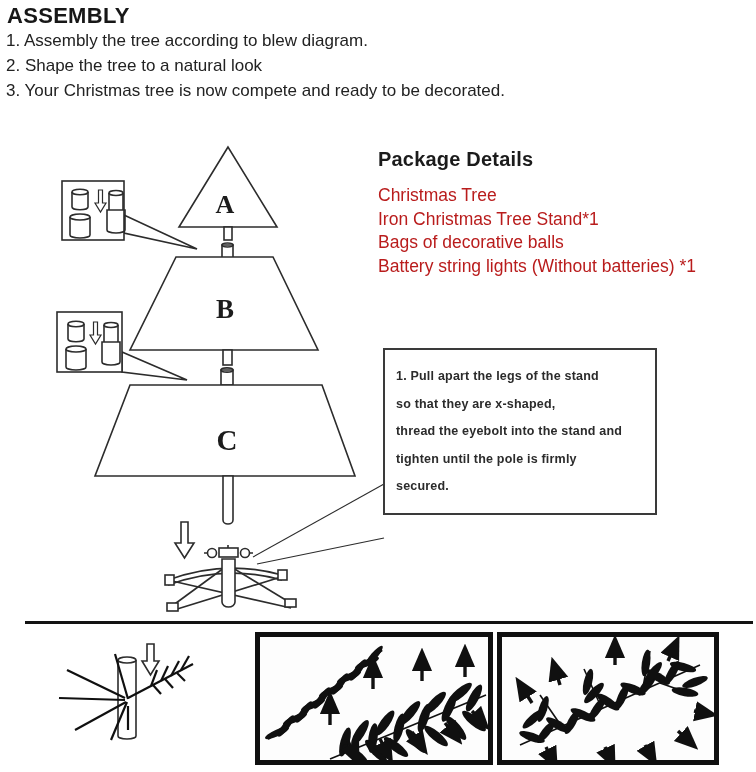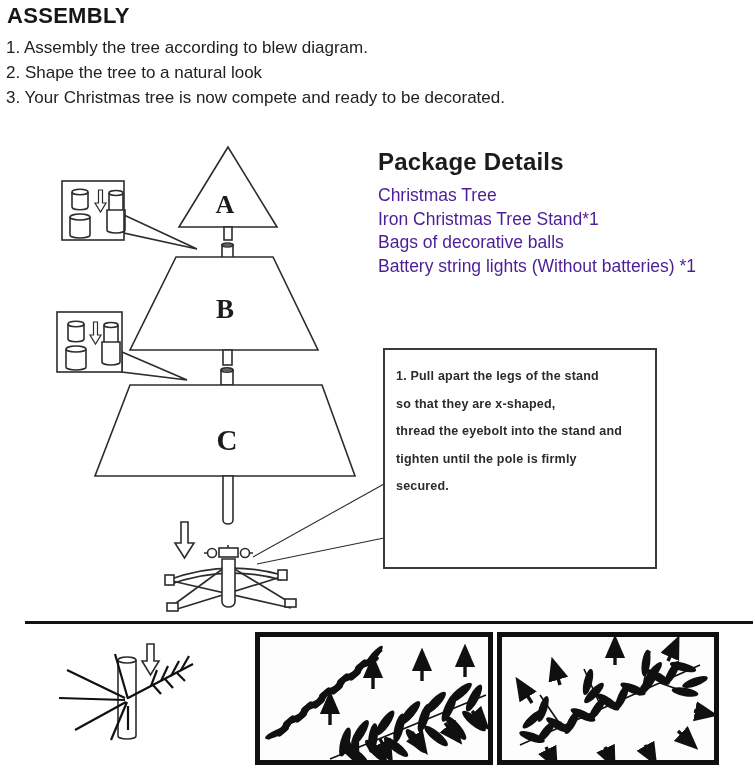--- a/index.html
+++ b/index.html
@@ -4,25 +4,25 @@
 <style>
   html,body{margin:0;padding:0;background:#e8e8e8;}
   #page{
     position:relative;width:756px;height:772px;background:#ffffff;
     font-family:"Liberation Sans", sans-serif;color:#1f1f1f;overflow:hidden;
     box-shadow:0 0 4px rgba(0,0,0,.3);
     text-decoration:underline;
   }
   .abs{position:absolute;}
   #title{left:7px;top:3px;font-size:22px;font-weight:bold;letter-spacing:.3px;color:#171717;}
-  #steps{left:6px;top:28px;font-size:17px;line-height:25px;color:#222;margin-top:7px;}
-  #pkg-heading{left:378px;top:148px;font-size:24px;font-weight:bold;color:#1b1b1b;letter-spacing:.2px;}
-  #pkg-list{left:378px;top:184px;font-size:17.5px;line-height:23.5px;color:#4c1d95;}
+  #steps{left:6px;top:28px;font-size:17px;line-height:25px;color:#222;}
+  #pkg-heading{left:378px;top:148px;font-size:20px;font-weight:bold;color:#1b1b1b;letter-spacing:.2px;}
+  #pkg-list{left:378px;top:184px;font-size:17.5px;line-height:23.5px;color:#b91c1c;}
   #note-box{
-    left:383px;top:348px;width:274px;height:221px;border:2px solid #3a3a3a;
+    left:383px;top:348px;width:274px;height:167px;border:2px solid #3a3a3a;
     box-sizing:border-box;padding:13px 6px 12px 11px;background:#fff;
   }
   #note-box .note-line{font-size:12.5px;font-weight:bold;line-height:27.5px;color:#2b2b2b;letter-spacing:.2px;white-space:nowrap;}
   #divider{left:25px;top:621px;width:728px;height:3px;background:#131313;}
   .art-box{box-sizing:border-box;border:5px solid #101010;background:#fdfdfd;}
   #branch-box-2{left:255px;top:632px;width:238px;height:133px;}
   #branch-box-3{left:497px;top:632px;width:222px;height:133px;}
   svg{display:block;}
   svg text{font-family:"Liberation Serif", serif;font-weight:bold;fill:#1c1c1c;}
   .ol{fill:#ffffff;stroke:#2c2c2c;stroke-width:1.6;}

